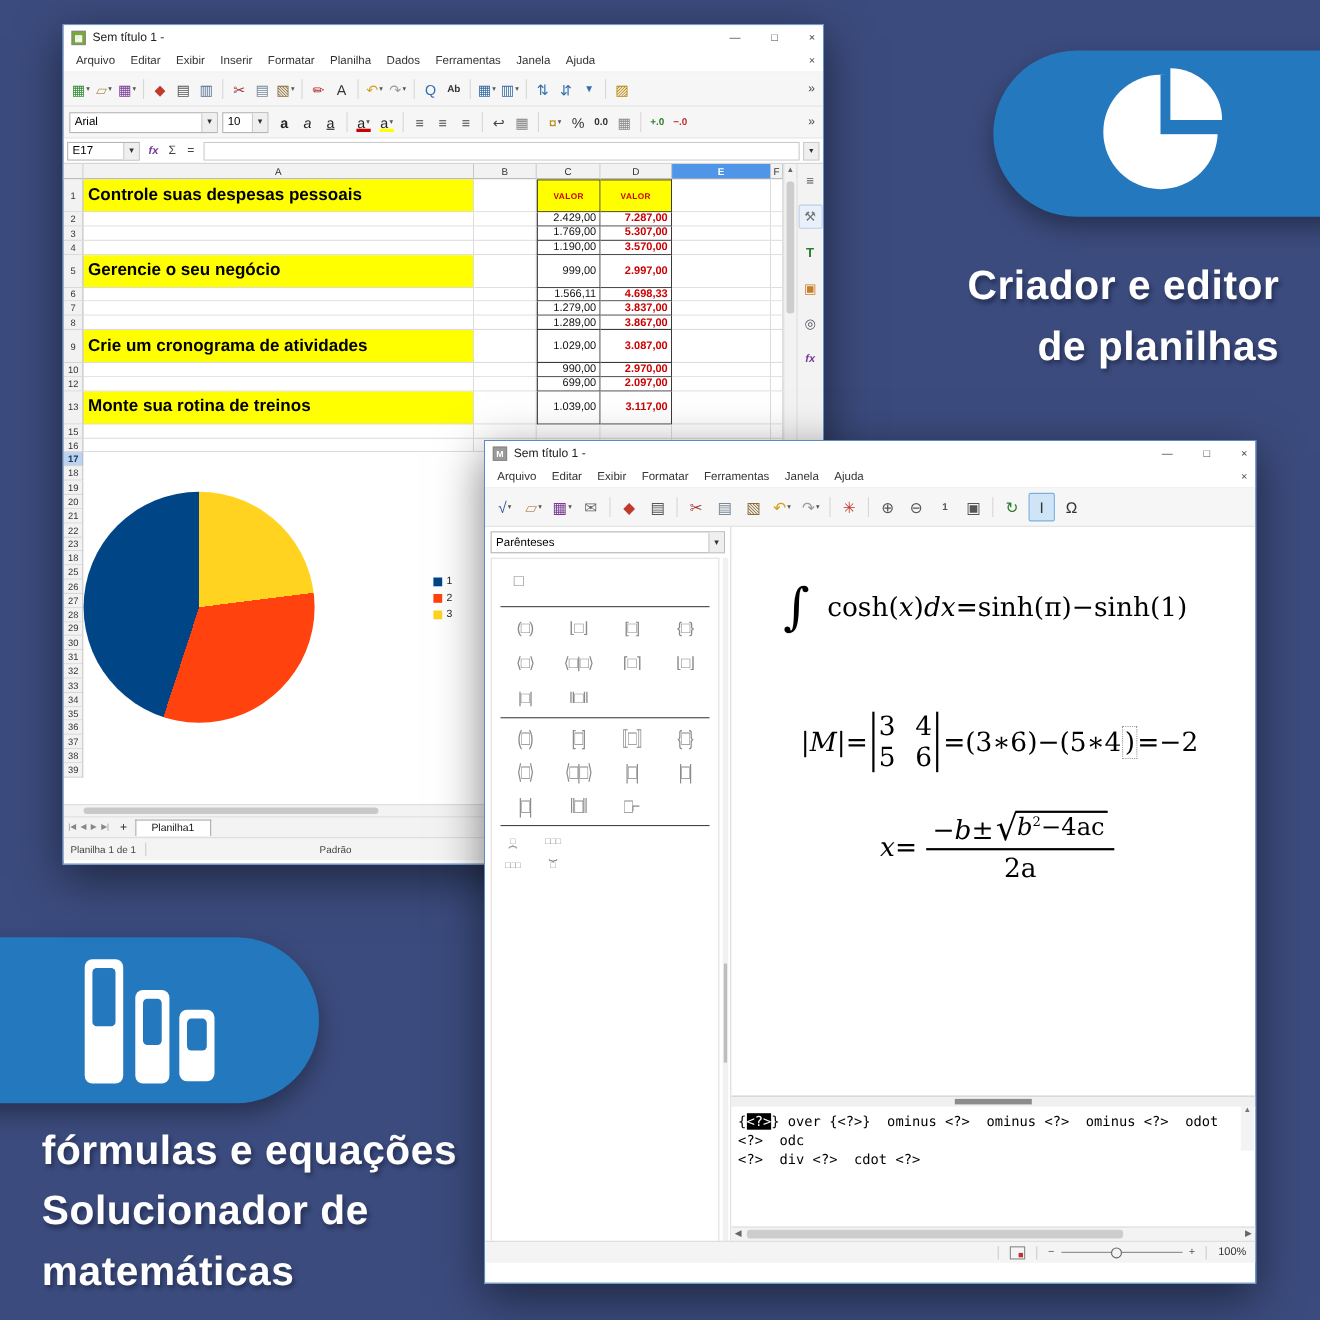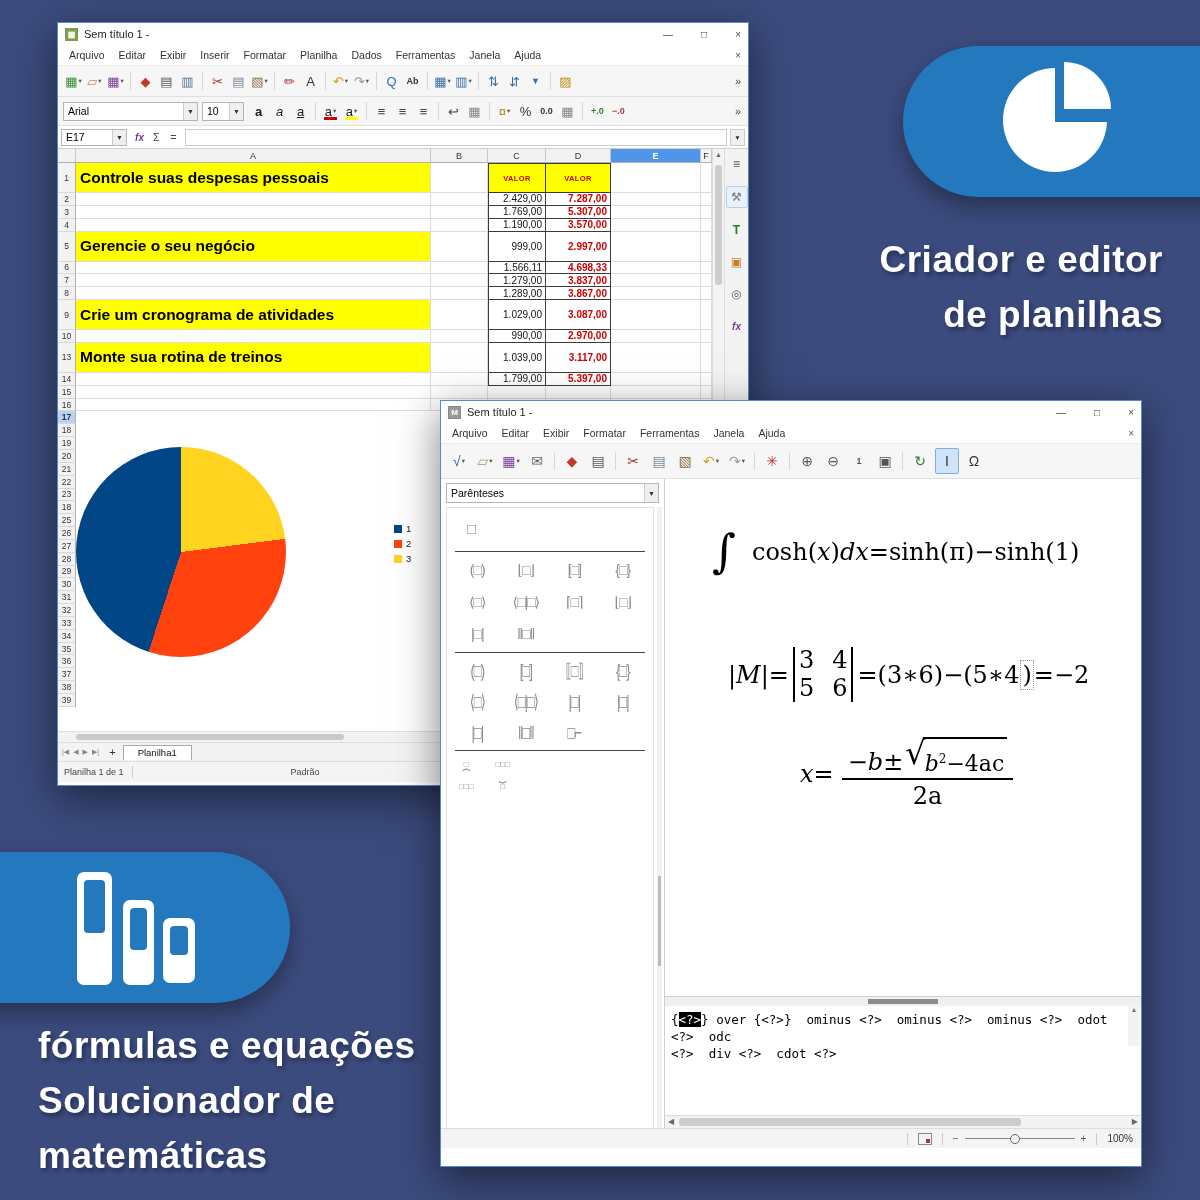--- a/index.html
+++ b/index.html
@@ -116,21 +116,21 @@
   .lim-u{position:absolute;top:-8px;right:-12px;font-size:13px;font-style:italic;}
   .fbody{font-size:24px;white-space:nowrap;}
   .mbar{width:2px;align-self:stretch;background:#000;margin:0 4px;}
   .mgrid{display:grid;grid-template-columns:auto auto;column-gap:18px;font-size:24px;text-align:center;line-height:1.15;}
   .cursor-box{border:1px dotted #999;padding:0 1px;margin-left:1px;}
   .frac{display:inline-flex;flex-direction:column;align-items:center;margin-left:8px;}
   .fnum{display:flex;align-items:flex-end;padding:0 6px 2px;border-bottom:2px solid #000;font-size:24px;}
   .fden{font-size:24px;padding-top:2px;}
   .sqrt{display:flex;align-items:flex-start;margin-left:2px;}
   .rsign{font-size:32px;line-height:1;margin-right:-3px;}
-  .rad{border-top:2px solid #000;padding:12px 3px 0 2px;font-size:22px;white-space:nowrap;text-align:right;}
+  .rad{border-top:2px solid #000;padding:1px 3px 0 2px;font-size:22px;white-space:nowrap;text-align:right;}
   .rad sup,.fbody sup{font-size:12px;}
   .splitter{position:absolute;left:224px;right:0;top:517px;height:10px;background:#f0f0f0;border-top:1px solid #cfcfcf;border-bottom:1px solid #cfcfcf;}
   .split-handle{position:absolute;left:50%;top:2px;width:70px;height:5px;margin-left:-35px;background:#8c8c8c;}
   .cmd{position:absolute;left:224px;right:0;top:527px;bottom:27px;background:#fff;font-family:"DejaVu Sans Mono",monospace;font-size:12.5px;color:#000;padding:5px 14px 0 6px;box-sizing:border-box;white-space:pre-wrap;line-height:17px;}
   .cmd .sel{background:#000;color:#fff;}
   .cmdsb{position:absolute;right:1px;top:527px;width:12px;height:40px;background:#f3f3f3;text-align:center;font-size:7px;color:#777;}
   .mhscroll{position:absolute;left:224px;right:0;bottom:19px;height:13px;background:#f3f3f3;border-top:1px solid #ddd;}
   .mhscroll .arr{position:absolute;top:1px;font-size:8px;color:#666;}
   .mhscroll .thumb{position:absolute;left:14px;right:120px;top:2px;height:8px;background:#cdcdcd;border-radius:3px;}
   .mstatus{position:absolute;left:0;right:0;bottom:0;height:19px;background:#f4f4f4;border-top:1px solid #ddd;display:flex;align-items:center;font-size:10px;color:#333;padding:0 8px;gap:10px;justify-content:flex-end;}
@@ -457,37 +457,37 @@
           </div>
           <div class="row" style="height: 12.85px;">
             <div class="rh" style="height: 12.85px;">10</div>
             <div class="cell" style="width: 355px; height: 12.85px;"></div>
             <div class="cell" style="width: 57px; height: 12.85px;"></div>
             <div class="cell num tb tbl" style="width: 58px; height: 12.85px;">990,00</div>
             <div class="cell num red tb" style="width: 65px; height: 12.85px; text-align: center;">2.970,00</div>
             <div class="cell" style="width: 90px; height: 12.85px;"></div>
             <div class="cell" style="width: 11px; height: 12.85px;"></div>
           </div>
+          <div class="row" style="height: 12.85px;">
+            <div class="rh" style="height: 12.85px;">12</div>
+            <div class="cell" style="width: 355px; height: 12.85px;"></div>
+            <div class="cell" style="width: 57px; height: 12.85px;"></div>
+            <div class="cell num tb tbl" style="width: 58px; height: 12.85px;">699,00</div>
+            <div class="cell num red tb" style="width: 65px; height: 12.85px;">2.097,00</div>
+            <div class="cell" style="width: 90px; height: 12.85px;"></div>
+            <div class="cell" style="width: 11px; height: 12.85px;"></div>
+          </div>
           <div class="row" style="height: 30px;">
             <div class="rh" style="height: 30px;">13</div>
             <div class="cell ytitle" style="width: 355px; height: 30px;">Monte sua rotina de treinos</div>
             <div class="cell" style="width: 57px; height: 30px;"></div>
             <div class="cell num tb tbl" style="width: 58px; height: 30px;">1.039,00</div>
             <div class="cell num red tb" style="width: 65px; height: 30px;">3.117,00</div>
             <div class="cell" style="width: 90px; height: 30px;"></div>
             <div class="cell" style="width: 11px; height: 30px;"></div>
-          </div>
-          <div class="row" style="height: 12.85px;">
-            <div class="rh" style="height: 12.85px;">14</div>
-            <div class="cell" style="width: 355px; height: 12.85px;"></div>
-            <div class="cell" style="width: 57px; height: 12.85px;"></div>
-            <div class="cell num tb tbl" style="width: 58px; height: 12.85px;">1.799,00</div>
-            <div class="cell num red tb" style="width: 65px; height: 12.85px;">5.397,00</div>
-            <div class="cell" style="width: 90px; height: 12.85px;"></div>
-            <div class="cell" style="width: 11px; height: 12.85px;"></div>
           </div>
           <div class="row" style="height: 12.85px;">
             <div class="rh" style="height: 12.85px;">15</div>
             <div class="cell" style="width: 355px; height: 12.85px;"></div>
             <div class="cell" style="width: 57px; height: 12.85px;"></div>
             <div class="cell" style="width: 58px; height: 12.85px;"></div>
             <div class="cell" style="width: 65px; height: 12.85px;"></div>
             <div class="cell" style="width: 90px; height: 12.85px;"></div>
             <div class="cell" style="width: 11px; height: 12.85px;"></div>
           </div>

